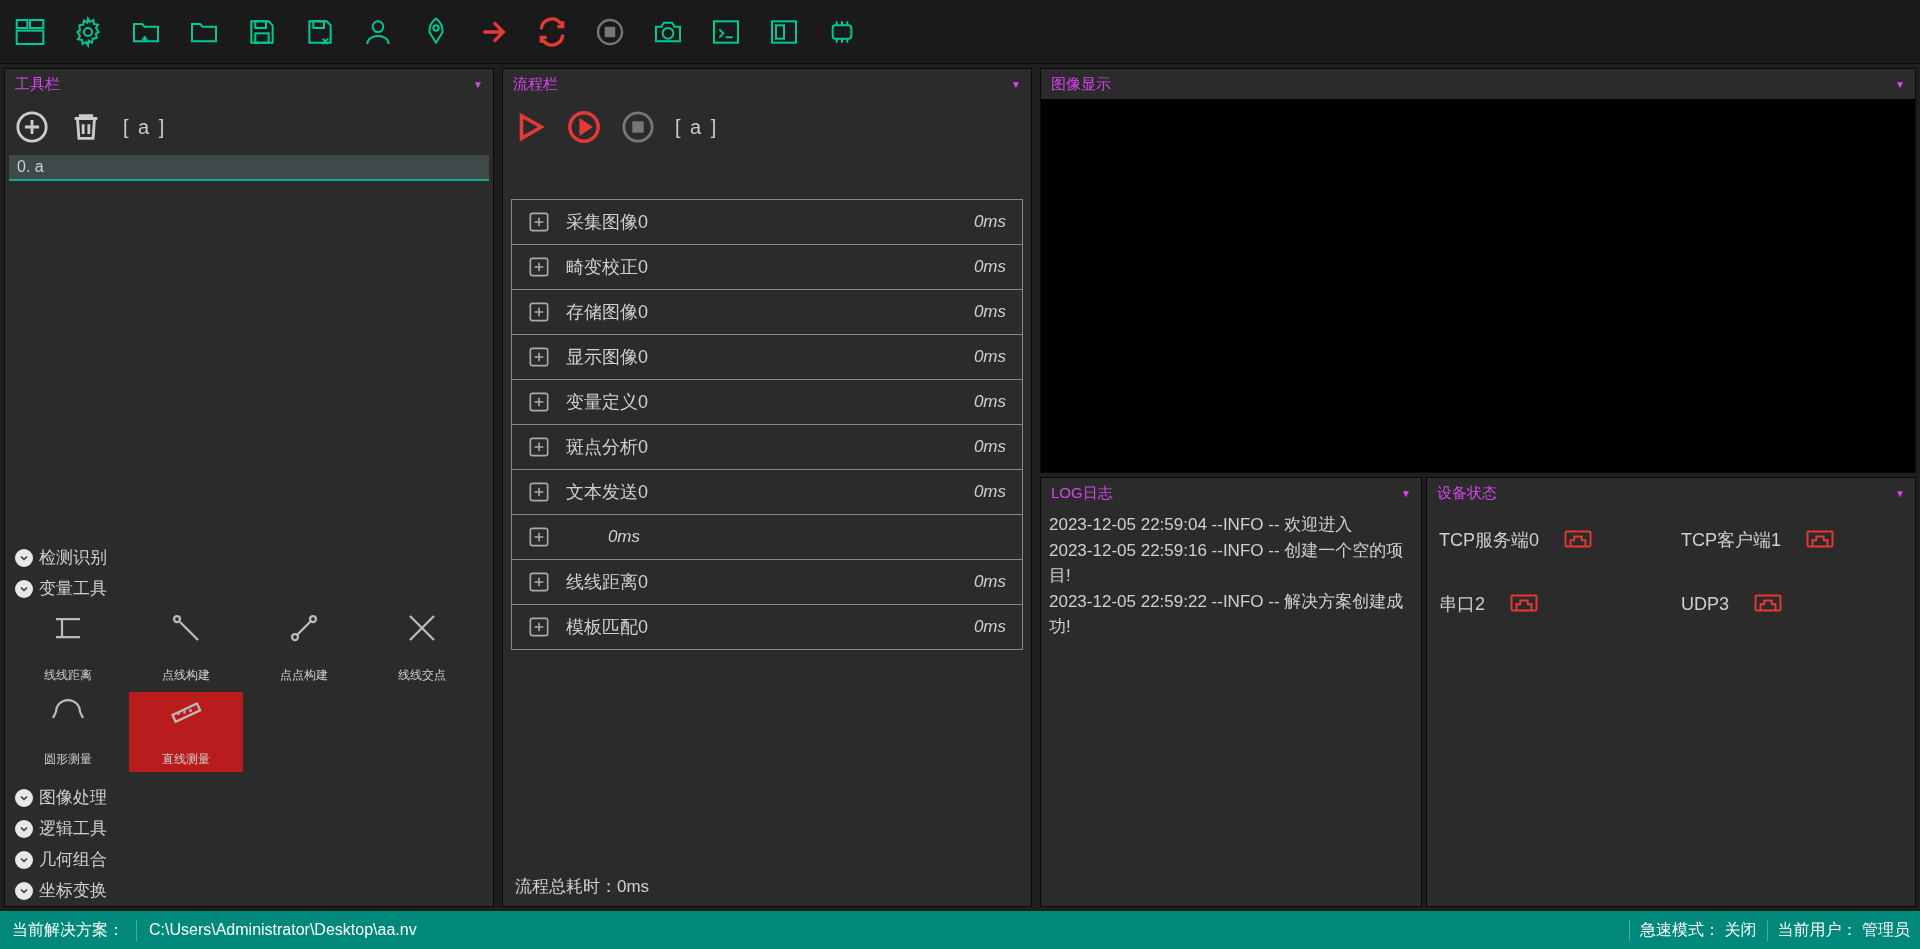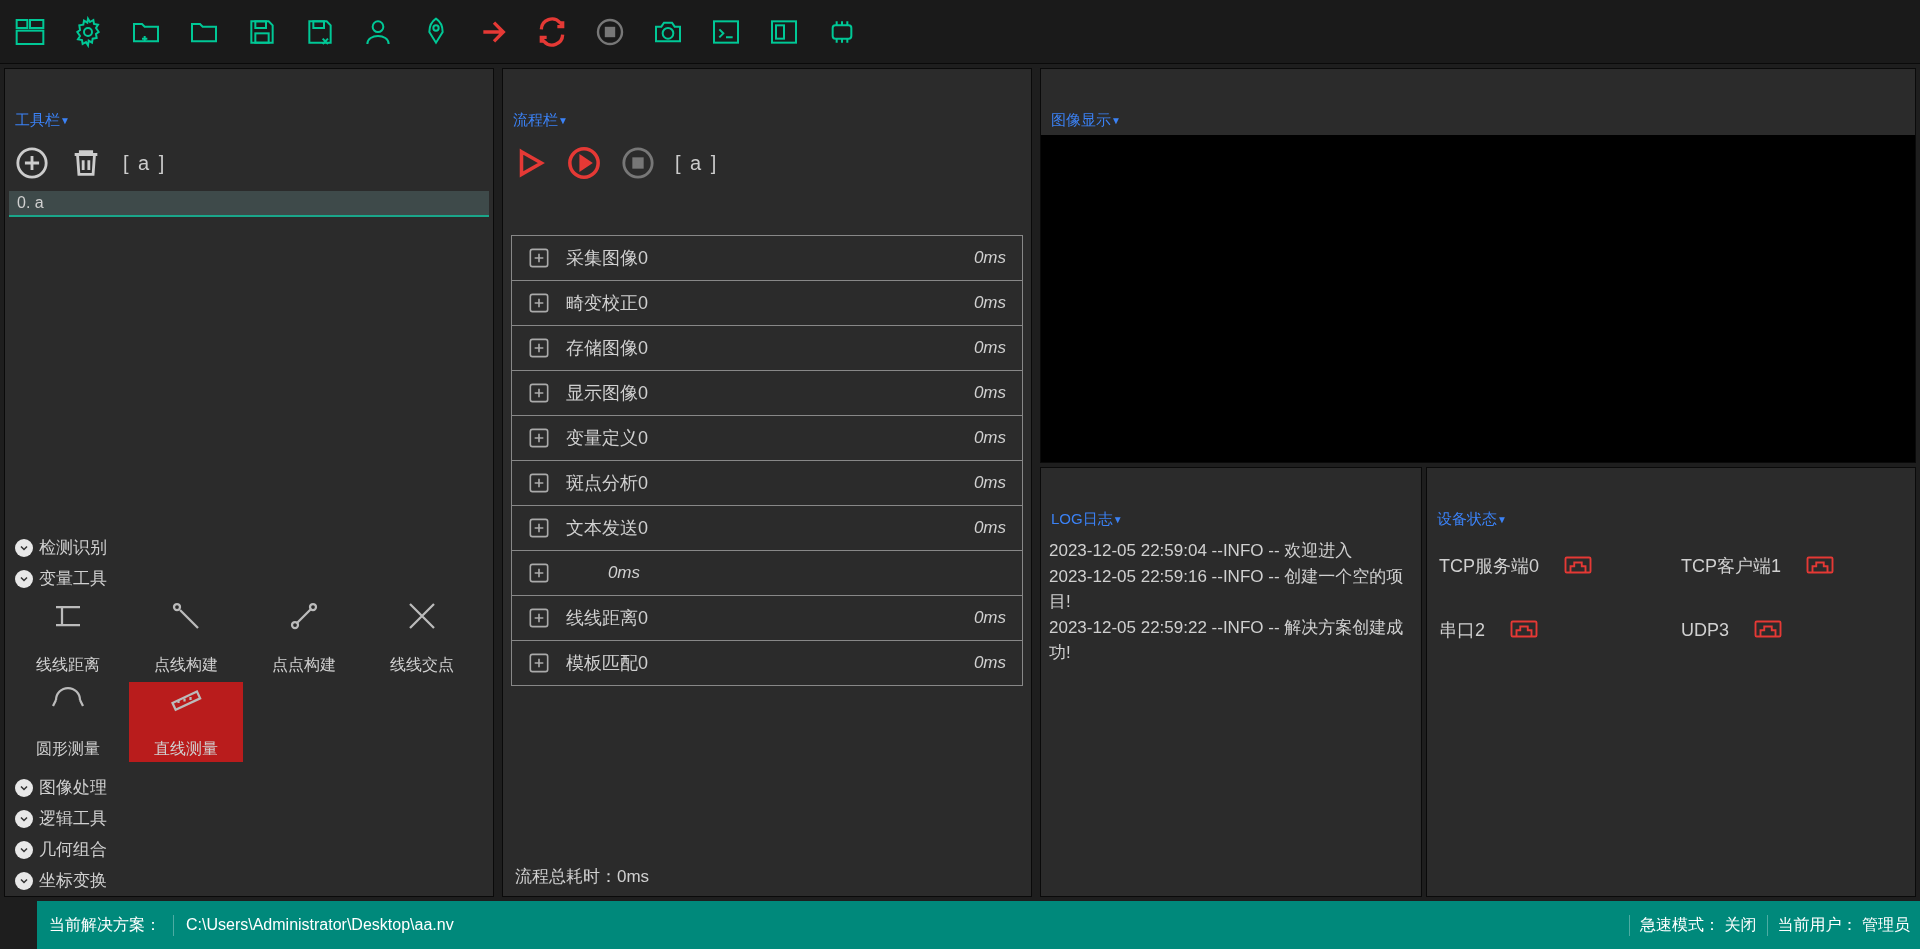--- a/index.html
+++ b/index.html
@@ -2,56 +2,56 @@
 <html><head>
 <meta charset="utf-8">
 <style>
 * { margin: 0; padding: 0; box-sizing: border-box; }
 body { font-family: "Microsoft YaHei", Arial, sans-serif; background: #1e1e1e; color: #d0d0d0; font-size: 14px; width: 1920px; height: 949px; overflow: hidden; display: flex; flex-direction: column; }
 .toolbar { background: #1a1a1a; border-bottom: 1px solid #0a0a0a; height: 64px; display: flex; align-items: center; padding: 0 8px; gap: 14px; }
 .tb-btn { width: 44px; height: 44px; display: flex; align-items: center; justify-content: center; cursor: pointer; }
 .tb-btn svg { width: 32px; height: 32px; }
 .main { flex: 1; display: flex; gap: 8px; padding: 4px; min-height: 0; }
 .panel { background: #2b2b2b; display: flex; flex-direction: column; border: 1px solid #0a0a0a; }
-.panel-hdr { display: flex; align-items: center; padding: 4px 10px; font-size: 15px; color: #3b82f6; height: 30px; margin-top: 36px; }
+.panel-hdr { display: flex; align-items: center; justify-content: space-between; padding: 4px 10px; font-size: 15px; color: #d946ef; height: 30px; }
 .panel-hdr .tri { font-size: 10px; }
 .left { width: 490px; }
 .mid { width: 530px; }
 .right { flex: 1; display: flex; flex-direction: column; gap: 4px; min-width: 0; }
 .sub-toolbar { display: flex; align-items: center; gap: 20px; padding: 8px 10px; height: 56px; }
 .sub-btn { width: 34px; height: 34px; display: flex; align-items: center; justify-content: center; cursor: pointer; }
 .bracket-lbl { font-size: 20px; color: #ccc; letter-spacing: 2px; }
 .tool-list { flex: 1; overflow: auto; padding: 0 4px; }
 .tool-item { padding: 3px 8px; font-size: 16px; cursor: pointer; }
 .tool-item.sel { background: #3e4a4a; border-bottom: 2px solid #1aa68a; }
 .categories { }
 .cat-row { display: flex; align-items: center; gap: 6px; padding: 4px 10px; font-size: 17px; cursor: pointer; }
 .cat-ico { width: 18px; height: 18px; border-radius: 50%; background: #e8e8e8; display: flex; align-items: center; justify-content: center; }
 .cat-ico svg { width: 12px; height: 12px; }
 .tool-grid { display: flex; flex-wrap: wrap; padding: 4px 6px 10px; gap: 4px; }
-.tool-cell { width: 114px; height: 80px; display: flex; flex-direction: column; align-items: center; justify-content: center; gap: 24px; cursor: pointer; font-size: 16px; }
+.tool-cell { width: 114px; height: 80px; display: flex; flex-direction: column; align-items: center; justify-content: center; gap: 24px; cursor: pointer; font-size: 12px; }
 .tool-cell.sel { background: #b91c1c; }
 .tool-cell .ic { width: 36px; height: 30px; display: flex; align-items: center; justify-content: center; }
 .flow-list { padding: 0 8px; margin-top: 44px; }
 .flow-row { display: flex; align-items: center; border: 1px solid #888; background: #2b2b2b; height: 46px; margin-bottom: -1px; cursor: pointer; }
 .flow-row .ic { width: 54px; display: flex; align-items: center; justify-content: center; }
 .flow-row .nm { flex: 1; font-size: 18px; color: #d0d0d0; }
 .flow-row .tm { width: 90px; text-align: right; padding-right: 16px; font-style: italic; font-size: 17px; }
 .flow-total { padding: 8px 12px; font-size: 17px; margin-top: auto; }
 .img-disp { flex: 1; }
 .img-area { flex: 1; background: #000; }
 .bottom-right { display: flex; gap: 4px; height: 430px; }
 .log-panel { flex: 1; }
 .log-body { flex: 1; padding: 4px 8px; font-size: 17px; line-height: 1.5; white-space: pre-wrap; overflow: auto; }
 .dev-panel { width: 490px; }
 .dev-body { flex: 1; padding: 20px 12px; }
 .dev-grid { display: grid; grid-template-columns: 1fr 1fr; row-gap: 40px; column-gap: 20px; }
 .dev-cell { display: flex; align-items: center; gap: 24px; font-size: 18px; }
 .dev-ico { width: 30px; height: 22px; }
-.status-bar { height: 48px; background: #00897b; display: flex; align-items: center; color: #fff; font-size: 16px; margin-left: 37px; }
+.status-bar { height: 38px; background: #00897b; display: flex; align-items: center; color: #fff; font-size: 16px; }
 .sb-l { padding: 0 12px; border-right: 1px solid rgba(255,255,255,0.3); }
 .sb-path { padding: 0 12px; flex: 1; }
 .sb-r { padding: 0 10px; border-left: 1px solid rgba(255,255,255,0.3); }
 </style>
 </head>
 <body>
 
 <div class="toolbar">
   <div class="tb-btn">
       <svg viewBox="0 0 24 24" fill="none" stroke="#00c896" stroke-width="1.5">

